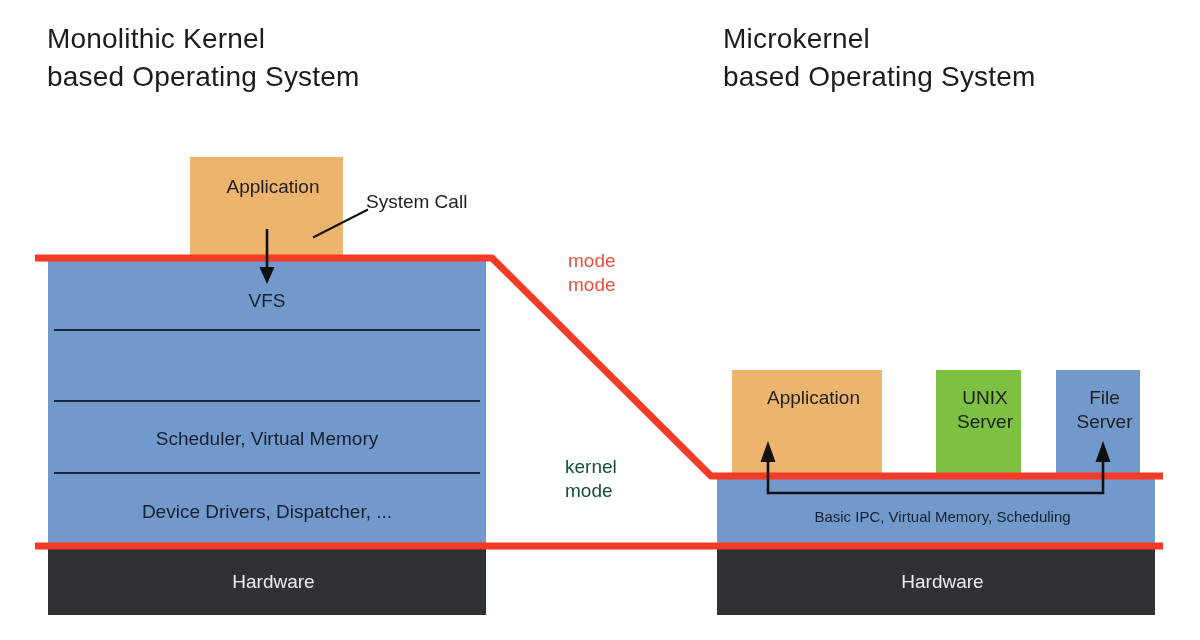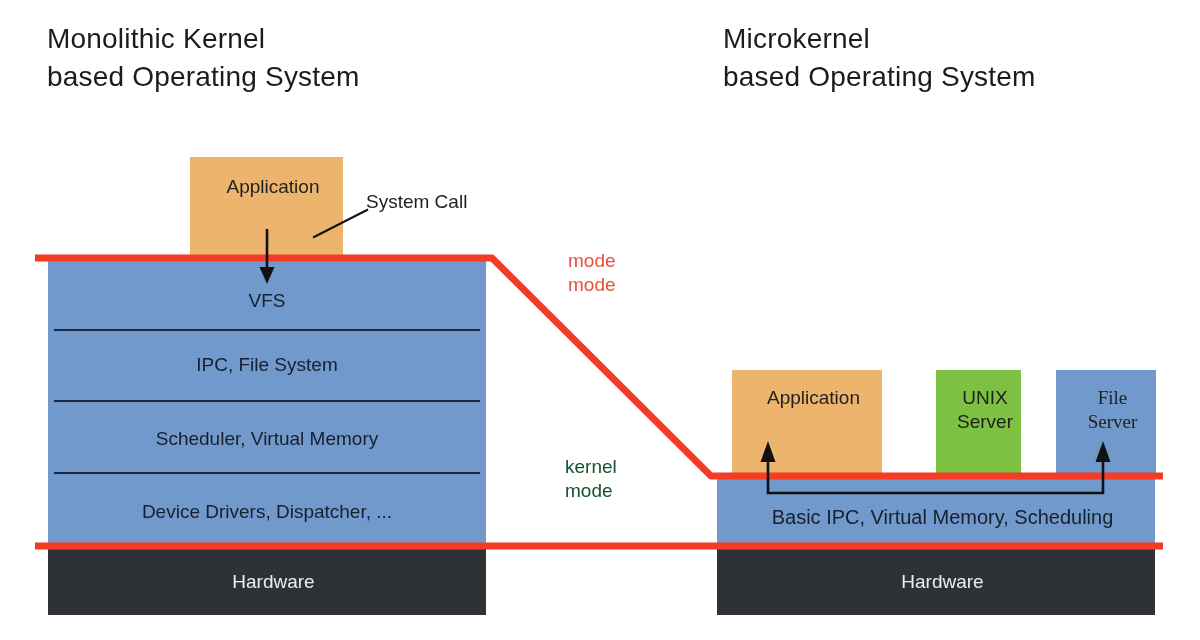--- a/index.html
+++ b/index.html
@@ -24,23 +24,23 @@
   .sep{position:absolute;left:6px;width:426px;height:2px;}
   .hw-box{height:66px;display:flex;align-items:center;justify-content:center;}
   .hw-box span{font-size:19px;color:#ededed;}
   .hw-left{left:48px;top:549px;width:438px;}
   .hw-right{left:717px;top:549px;width:438px;}
   .server{top:370px;height:106px;text-align:center;padding-top:16px;}
   .server div{font-size:19px;line-height:24px;color:#1f1f1f;}
   .server-0{left:732px;width:150px;}
   .server-1{left:936px;width:85px;}
   .server-2{left:971px;width:83px;}
-  .server-3{left:1056px;width:100px;font-family:Liberation Serif, serif;}
+  .server-3{left:1056px;width:84px;}
   .micro-box{left:717px;top:478px;width:438px;height:67px;text-align:center;padding-top:28px;}
-  .micro-box span{font-size:20px;line-height:22px;color:#16202e;white-space:nowrap;}
+  .micro-box span{font-size:15px;line-height:22px;color:#16202e;white-space:nowrap;}
   .mode-label{position:absolute;font-size:19px;line-height:23.5px;}
   .user-mode{left:568px;top:249px;}
   .kernel-mode{left:565px;top:455px;}
   svg.overlay{position:absolute;left:0;top:0;width:1200px;height:640px;pointer-events:none;}
 </style>
 </head>
 <body>
 
 <div class="canvas">
 
@@ -55,21 +55,20 @@
 
   <div class="box app-box" style="background-color: rgb(237, 180, 110);">
     <span class="box-label">Application</span>
   </div>
 
   <div class="abs system-call">System Call</div>
 
   <div class="box kernel-box" style="background-color: rgb(114, 153, 204);">
     <div class="layer-label" style="top:29px">VFS</div>
     <div class="sep" style="top: 68px; background-color: rgb(26, 39, 64);"></div>
-    <div class="layer-label" style="top:93px">IPC, File System</div>
     <div class="sep" style="top: 139px; background-color: rgb(26, 39, 64);"></div>
     <div class="layer-label" style="top:167px">Scheduler, Virtual Memory</div>
     <div class="sep" style="top: 211px; background-color: rgb(26, 39, 64);"></div>
     <div class="layer-label" style="top:240px">Device Drivers, Dispatcher, ...</div>
   </div>
 
   <div class="box hw-box hw-left" style="background-color: rgb(46, 50, 55);">
     <span>Hardware</span>
   </div>
 

